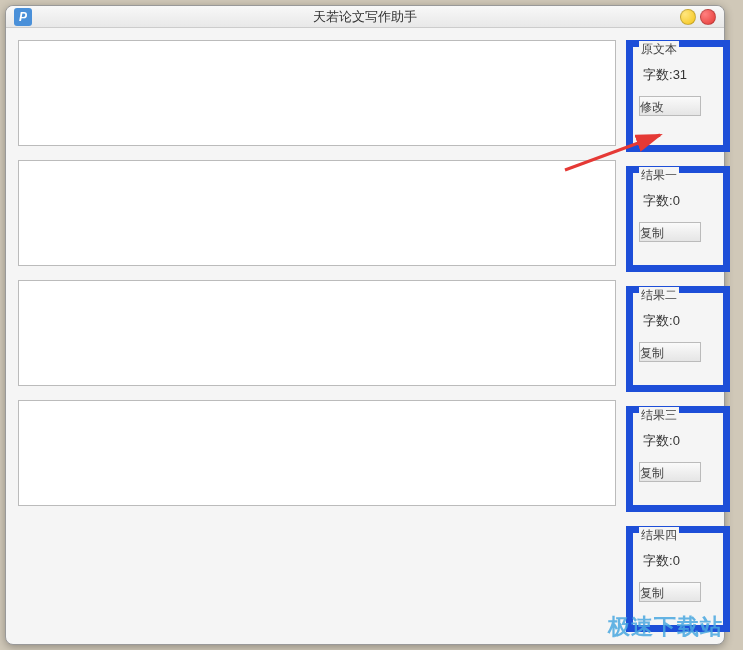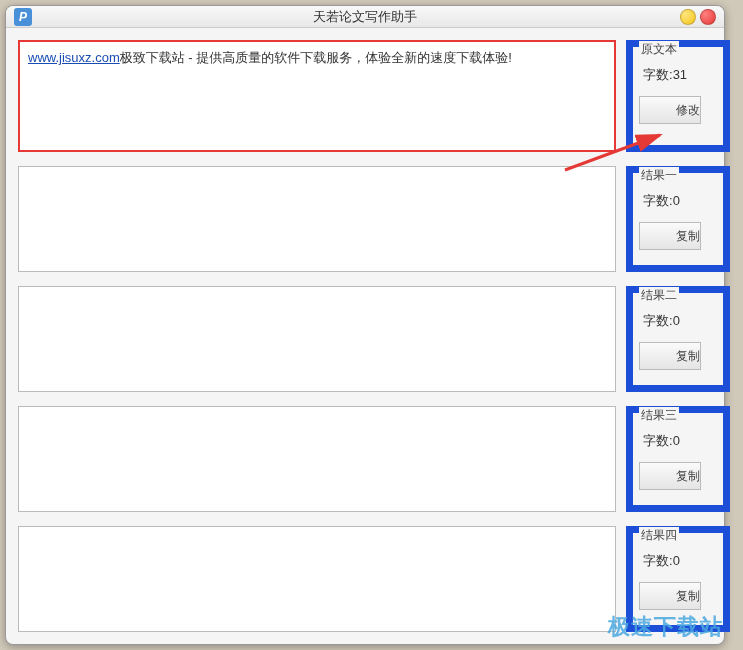--- a/index.html
+++ b/index.html
@@ -131,27 +131,27 @@
     .count-label {
       font-size: 13px;
       color: #333;
       margin-bottom: 12px;
       padding-left: 4px;
     }
     .panel-btn {
       display: block;
       width: 62px;
       margin: 0 auto;
-      height: 28px;
+      height: 20px;
       background: linear-gradient(to bottom, #fafafa, #e5e5e5);
       border: 1px solid #bbb;
       font-size: 12px;
       color: #444;
       cursor: pointer;
-      text-align: right;
+      text-align: left;
       line-height: 20px;
     }
     .panel.source { height: 112px; }
     .panel.result { height: 106px; }
     .arrow {
       position: absolute;
       top: 130px;
       left: 560px;
       pointer-events: none;
     }
@@ -175,23 +175,20 @@
     <div class="app-icon">P</div>
     <div class="title-text">天若论文写作助手</div>
     <div class="window-controls">
       <div class="ctrl-btn ctrl-min"></div>
       <div class="ctrl-btn ctrl-close"></div>
     </div>
   </div>
 
   <div class="content">
     <div class="main-col">
-      <div class="textbox source">
-        <a href="#">www.jisuxz.com</a><span>极致下载站 - 提供高质量的软件下载服务，体验全新的速度下载体验!</span>
-      </div>
       <div class="textbox result"></div>
       <div class="textbox result"></div>
       <div class="textbox result"></div>
       <div class="textbox result"></div>
     </div>
 
     <div class="side-col">
       <fieldset class="panel source">
         <span class="panel-title">原文本</span>
         <div class="panel-inner">

